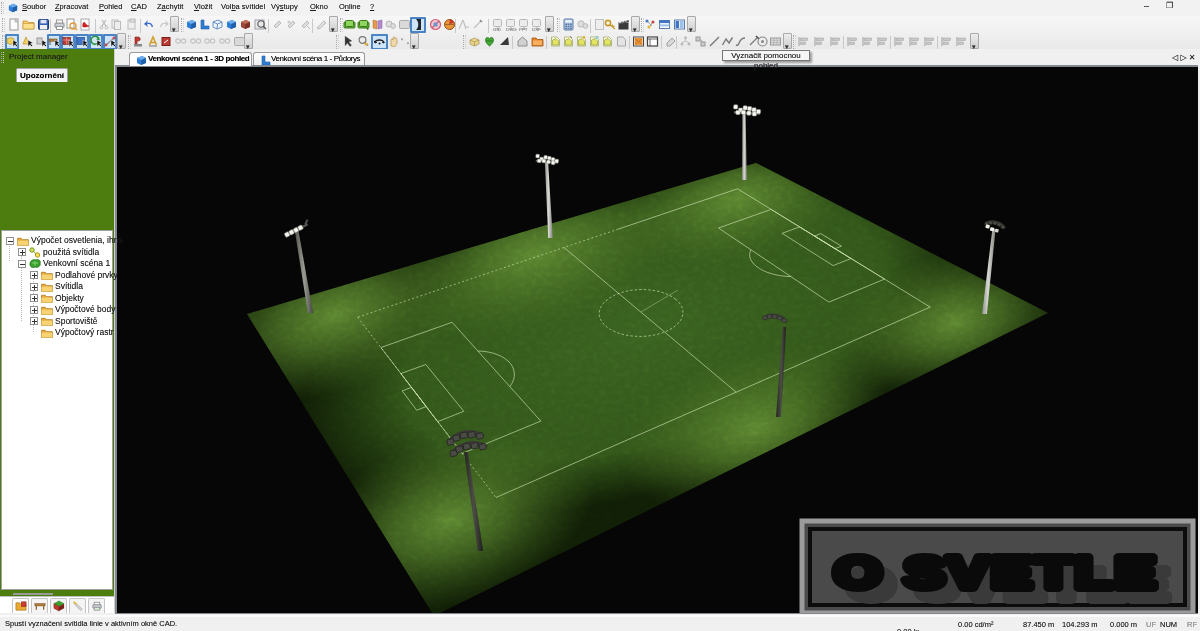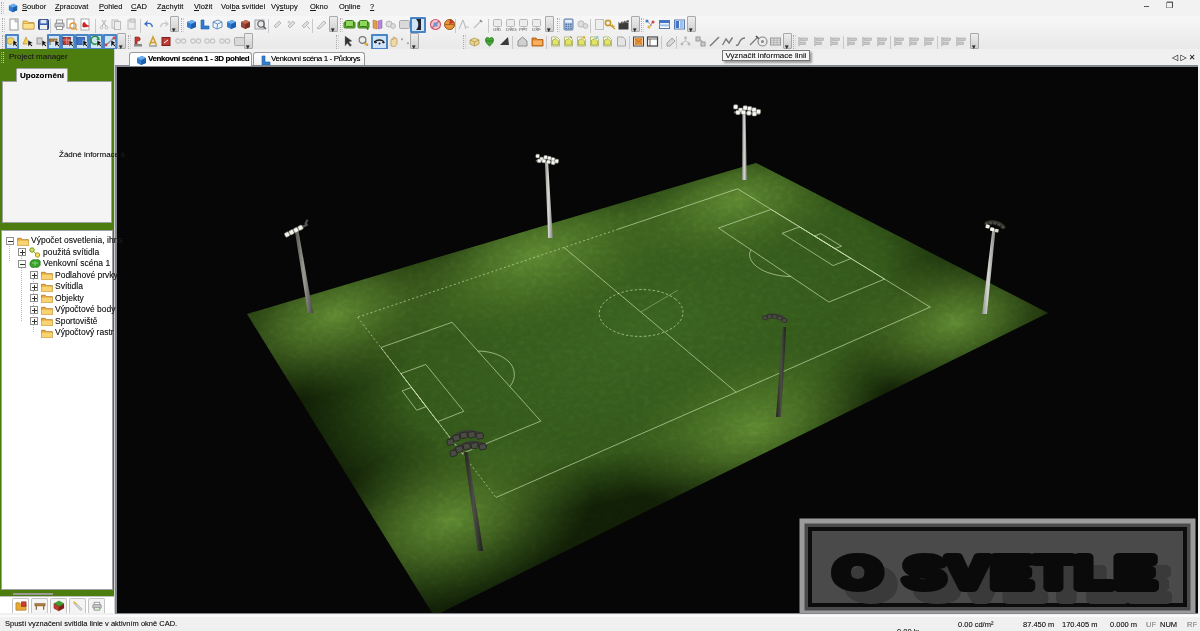--- a/index.html
+++ b/index.html
@@ -703,23 +703,20 @@
 <rect x="802" y="521" width="391" height="92" fill="#4a4a4a" stroke="#9b9b9b" stroke-width="5"></rect>
 <rect x="810" y="529" width="375" height="76" fill="#4a4a4a" stroke="#0c0c0c" stroke-width="4"></rect>
 <text x="0" y="0" font-family="Liberation Sans, sans-serif" font-size="44" font-weight="bold" letter-spacing="2" fill="#3a3a3a" stroke="#3a3a3a" stroke-width="8" stroke-linejoin="round" transform="translate(847,600) scale(1.39,1)">O SVETLE</text>
 <text x="0" y="0" font-family="Liberation Sans, sans-serif" font-size="44" font-weight="bold" letter-spacing="2" fill="#0a0a0a" stroke="#0a0a0a" stroke-width="8" stroke-linejoin="round" transform="translate(834,588) scale(1.39,1)">O SVETLE</text>
 </g>
 </svg>
 <div class="leftpanel">
  <div class="ph">Project manager</div>
  <div class="grip" style="left:1px;top:3px;height:11px"></div>
  <div class="upoz-tab">Upozornění</div>
- <div class="upoz-box">
-      <div>Žádné informace k</div>
-    </div>
  <div class="treebox"></div>
  <div class="expb" style="left:6px;top:187.5px">
       <i style="left:1px;top:3.2px;width:5px;height:1px"></i>
     </div>
 <svg style="position:absolute;left:17px;top:186.5px" width="12" height="10" viewBox="0 0 13 11">
 <path d="M0.5 2.5 L4.5 2.5 L6 4 L12.5 4 L12.5 10.5 L0.5 10.5Z" fill="#e9a934" stroke="#a8731c" stroke-width="0.8"></path>
 <path d="M0.5 5 L12.5 5 L12.5 10.5 L0.5 10.5Z" fill="#f7d374"></path>
     </svg>
 <div class="trow" style="left:31px;top:186px">Výpočet osvetlenia, ihris</div>
 <div class="expb" style="left:18px;top:199.0px">
@@ -816,23 +813,23 @@
       <path d="M2 2 L6 5 L11 10 L9.5 11.5 L4.5 6.5 L2 3.5Z" fill="#d8d8d8" stroke="#909090" stroke-width="0.6"></path>
       <path d="M2 2 L5 4.5" stroke="#e8c040" stroke-width="2"></path>
     </svg>
 <div style="position:absolute;left:88px;top:549px;width:17px;height:15px;border:1px solid #c4c4c4;border-bottom:none;border-radius:2px 2px 0 0;background:#f4f4f4;z-index:4"></div>
 <svg style="position:absolute;left:91px;top:551px;z-index:5" width="12" height="12" viewBox="0 0 13 13">
       <rect x="2" y="5" width="9" height="4" rx="0.8" fill="#c9cdd4" stroke="#8a8f96"></rect>
       <rect x="3.5" y="2.5" width="6" height="2.5" fill="#fff" stroke="#999"></rect>
       <rect x="3.5" y="8" width="6" height="3" fill="#d9f2d0" stroke="#999"></rect>
     </svg>
 </div>
-<div class="tooltip">Vyznačit informace linii</div>
+<div class="tooltip">Vyznačit pomocnou pohled</div>
 <div class="statusbar">
  <span style="position:absolute;left:5px;top:2px">Spustí vyznačení svítidla linie v aktivním okně CAD.</span>
  <span style="position:absolute;left:897px;top:10px">0.00 lx</span>
  <span style="position:absolute;left:958px;top:3px">0.00 cd/m²</span>
  <span style="position:absolute;left:1023px;top:3px">87.450 m</span>
- <span style="position:absolute;left:1062px;top:3px">170.405 m</span>
+ <span style="position:absolute;left:1062px;top:3px">104.293 m</span>
  <span style="position:absolute;left:1110px;top:3px">0.000 m</span>
  <span style="position:absolute;left:1146px;top:3px;color:#9a9a9a">UF</span>
  <span style="position:absolute;left:1160px;top:3px;font-weight:normal">NUM</span>
  <span style="position:absolute;left:1187px;top:3px;color:#9a9a9a">RF</span>
 </div>
 </body></html>

